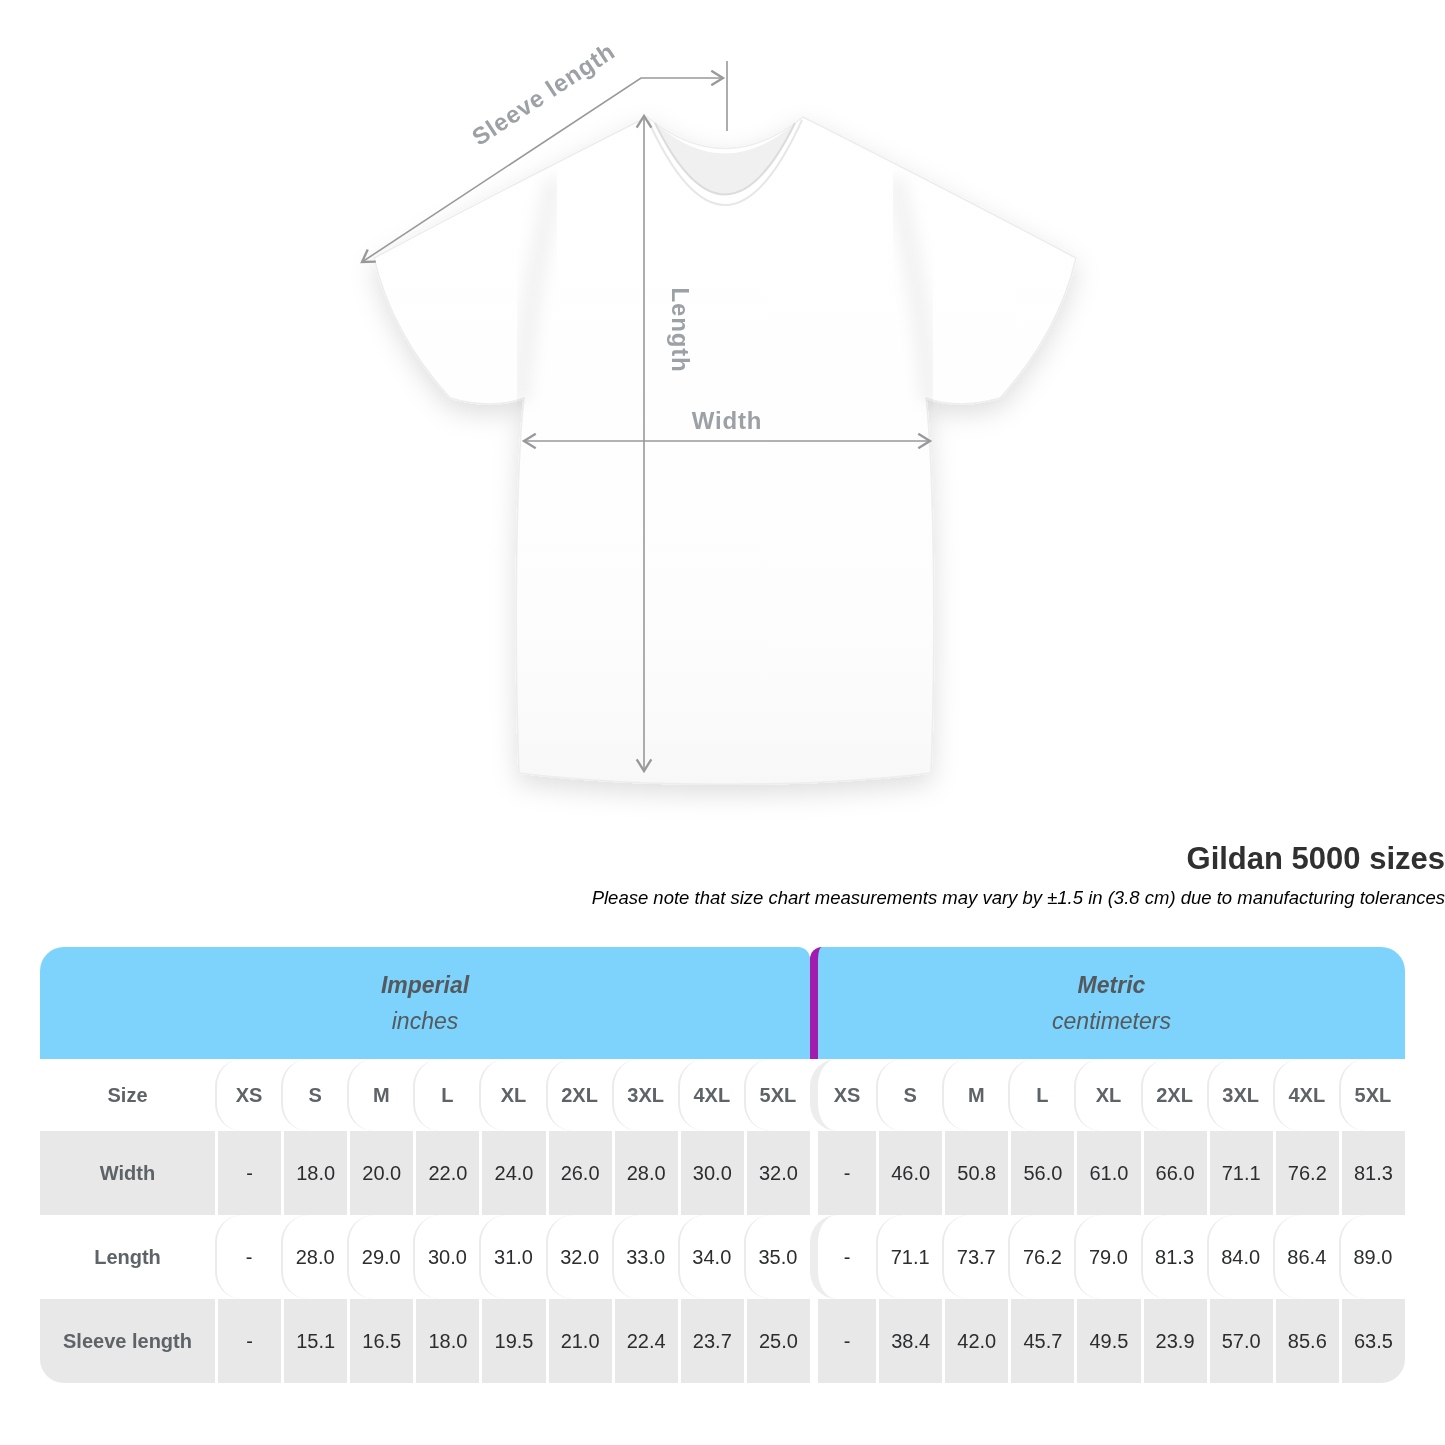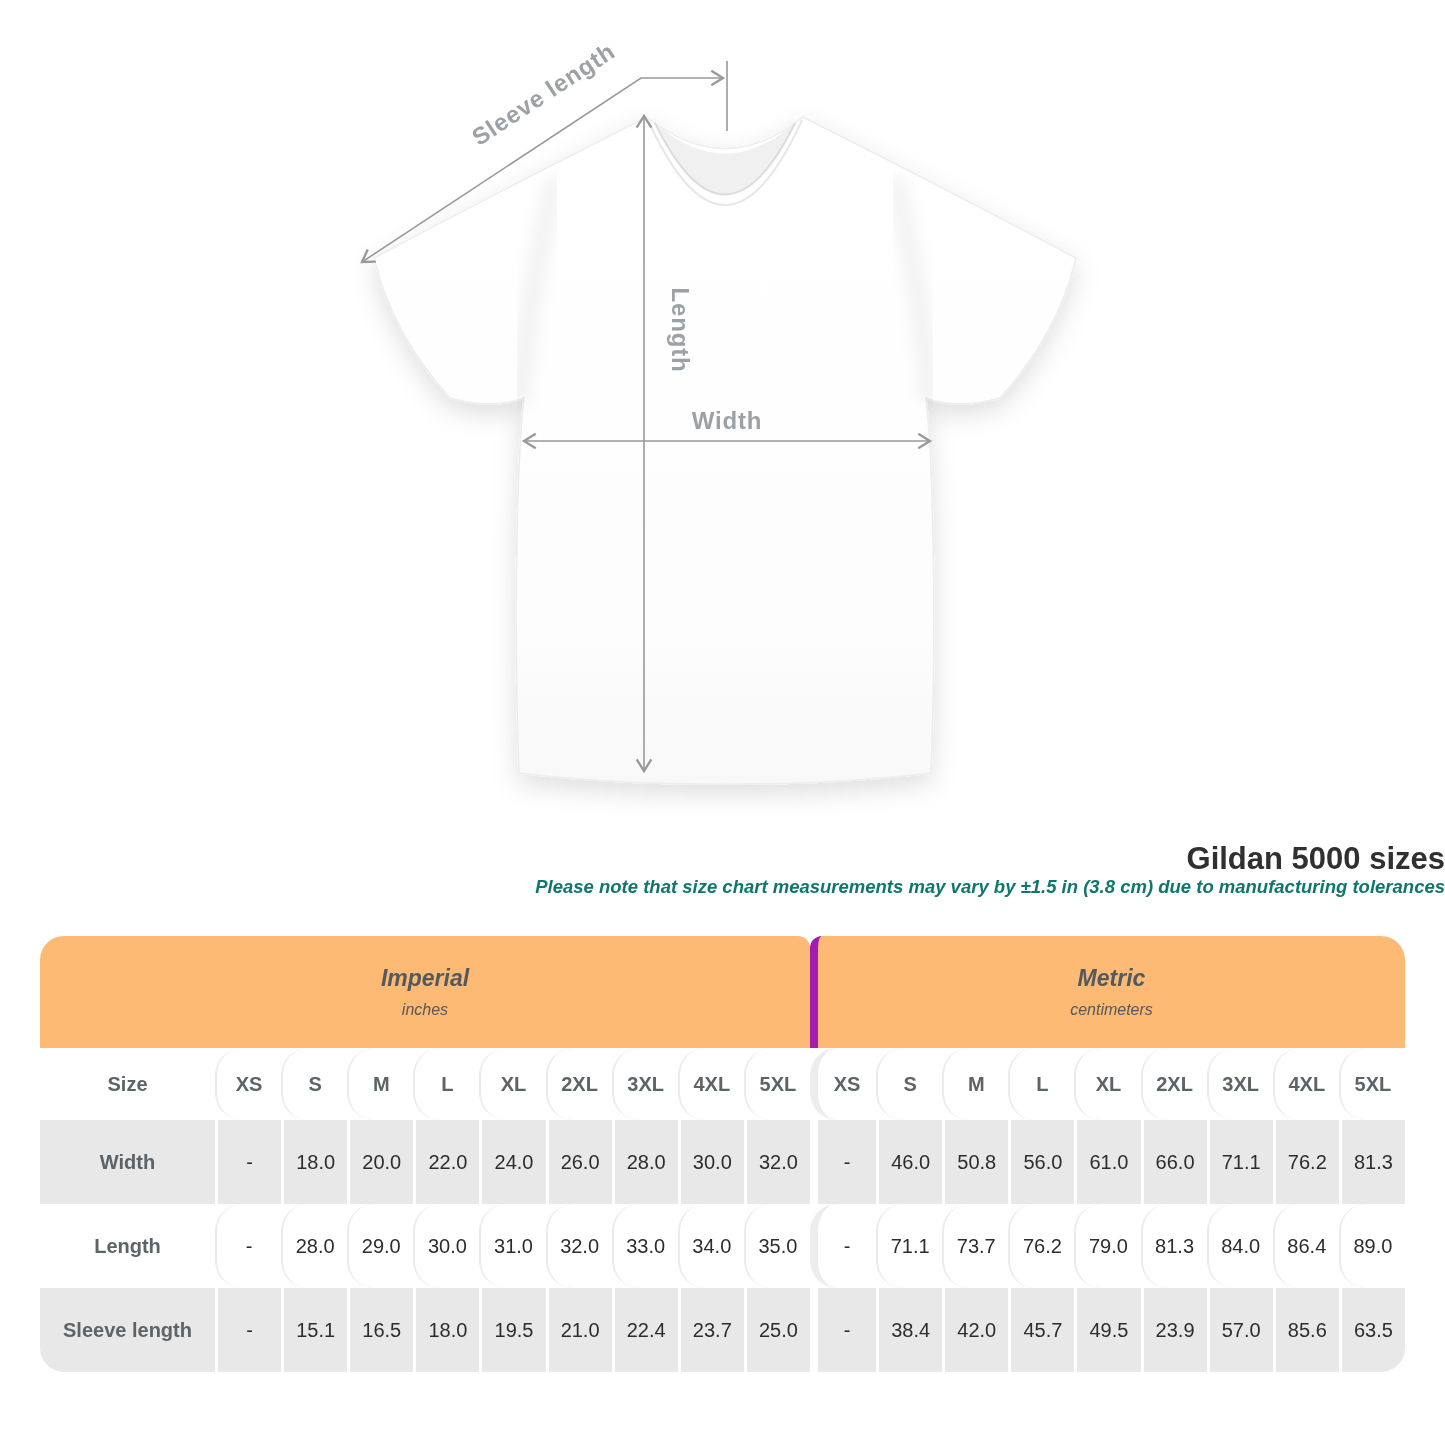--- a/index.html
+++ b/index.html
@@ -9,32 +9,32 @@
   
   .figure{position:relative;width:1445px;height:830px;}
   .figure svg{position:absolute;left:0;top:0;}
   .meas{stroke:#97999b;stroke-width:1.6;fill:none;}
   .meas-label{font-family:"Liberation Sans","DejaVu Sans",sans-serif;font-size:24px;font-weight:bold;
     fill:#9ca1a5;letter-spacing:.8px;}
 
   
   .heading{text-align:right;margin-top:12px;}
   .title{font-size:31px;font-weight:bold;color:#303030;line-height:34px;}
-  .note{font-size:18.5px;font-style:italic;color:#0f766e;font-weight:bold;}
+  .note{margin-top:11px;font-size:18.5px;font-style:italic;color:#000000;}
 
   
   table.size-table{width:1365px;margin:38px auto 0;border-collapse:separate;border-spacing:0;
     table-layout:fixed;}
   col.c-label{width:175px;}
   td{text-align:center;vertical-align:middle;padding:0;}
-  .band{height:112px;background:#fdba74;}
+  .band{height:112px;background:#7dd3fc;}
   .band-l{border-radius:24px 12px 0 0;}
   .band-r{border-radius:12px 24px 0 0;border-left:8px solid #a21caf;}
   .band-title{font-size:23px;font-weight:bold;font-style:italic;color:#54595d;}
-  .band-sub{font-size:16px;font-style:italic;color:#54595d;margin-top:9px;}
+  .band-sub{font-size:23px;font-style:italic;color:#54595d;margin-top:9px;}
 
   .row-head td{height:72px;background:#ffffff;}
   .row-white td{height:84px;background:#ffffff;}
   .row-gray td{height:84px;background:#e8e8e8;}
 
   .lbl{font-size:20px;font-weight:bold;color:#5d6367;}
   .sz{font-size:20px;font-weight:bold;color:#5d6367;}
   .val{font-size:20px;color:#2b2d2f;}
 
   .row-head .sz,.row-white .val{border-left:2px solid #ebebeb;border-radius:27px;}

